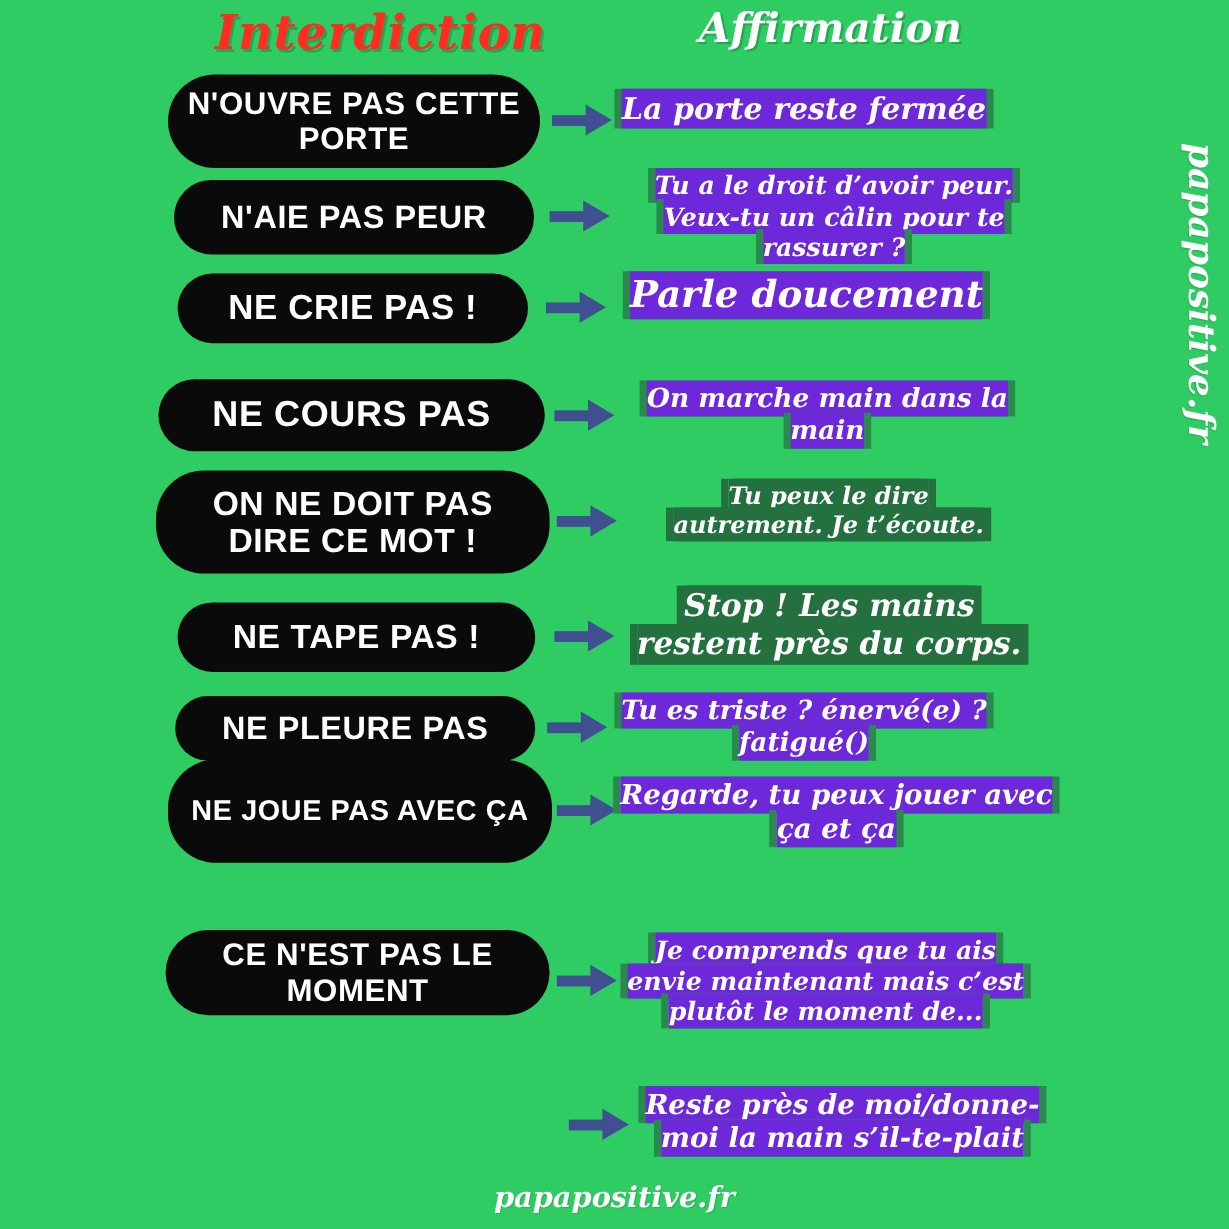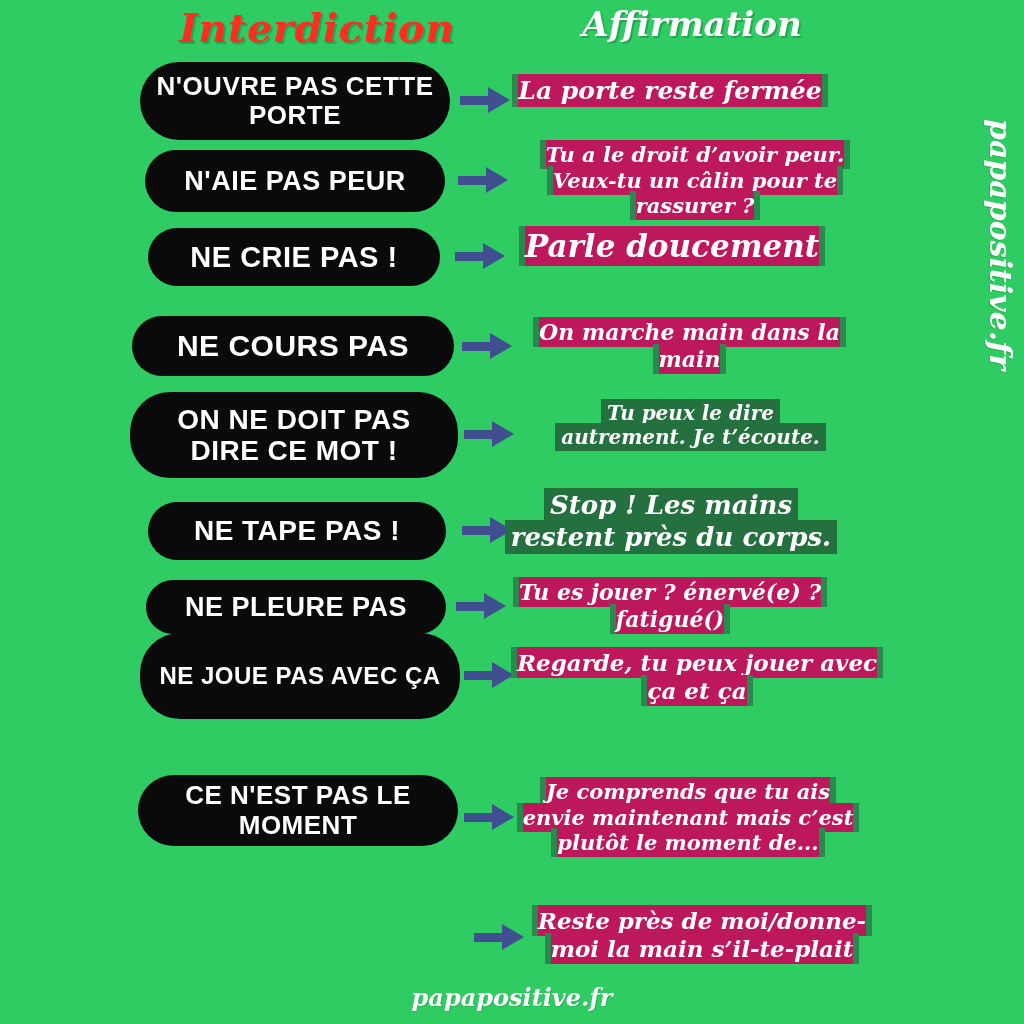--- a/index.html
+++ b/index.html
@@ -113,21 +113,21 @@
     color: #ffffff;
     font-family: "DejaVu Serif", serif;
     font-style: italic;
     font-weight: bold;
     text-align: center;
     line-height: 1.22;
     box-sizing: border-box;
   }
   .affirm span.line {
     display: inline;
-    background: #be185d;
+    background: #6d28d9;
     box-shadow: 6px 0 0 #2a8a4e, -6px 0 0 #2a8a4e;
     padding: 2px 0;
     box-decoration-break: clone;
     -webkit-box-decoration-break: clone;
   }
   .affirm.dark span.line {
     background: #24703f;
     box-shadow: 6px 0 0 #24703f, -6px 0 0 #24703f;
   }
 
@@ -226,34 +226,34 @@
       <span class="line">autrement. Je t’écoute.</span>
     </div>
   </div>
 
   <div class="row" style="top:502px;height:58px;">
     <div class="pill" style="left:148px; top:0px; width:298px; height:58px; font-size:28px;">NE TAPE PAS !</div>
     <div class="arrow" style="left:462px; top:12px;">
       <div class="shaft"></div>
         <div class="head"></div>
     </div>
-    <div class="affirm dark" style="left:496px; top:-12px; width:350px; font-size:26px;">
+    <div class="affirm dark" style="left:516px; top:-12px; width:350px; font-size:26px;">
       <span class="line">Stop ! Les mains</span><br>
       <span class="line">restent près du corps.</span>
     </div>
   </div>
 
   <div class="row" style="top:580px;height:54px;">
     <div class="pill" style="left:146px; top:0px; width:300px; height:54px; font-size:27px;">NE PLEURE PAS</div>
     <div class="arrow" style="left:456px; top:10px;">
       <div class="shaft"></div>
         <div class="head"></div>
     </div>
     <div class="affirm" style="left:505px; top:-1px; width:330px; font-size:22px;">
-      <span class="line">Tu es jouer ? énervé(e) ?</span><br>
+      <span class="line">Tu es triste ? énervé(e) ?</span><br>
       <span class="line">fatigué()</span>
     </div>
   </div>
 
   <div class="row" style="top:633px;height:86px;">
     <div class="pill" style="left:140px; top:0px; width:320px; height:86px; font-size:24px;">NE JOUE PAS AVEC ÇA</div>
     <div class="arrow" style="left:464px; top:26px;">
       <div class="shaft"></div>
         <div class="head"></div>
     </div>

